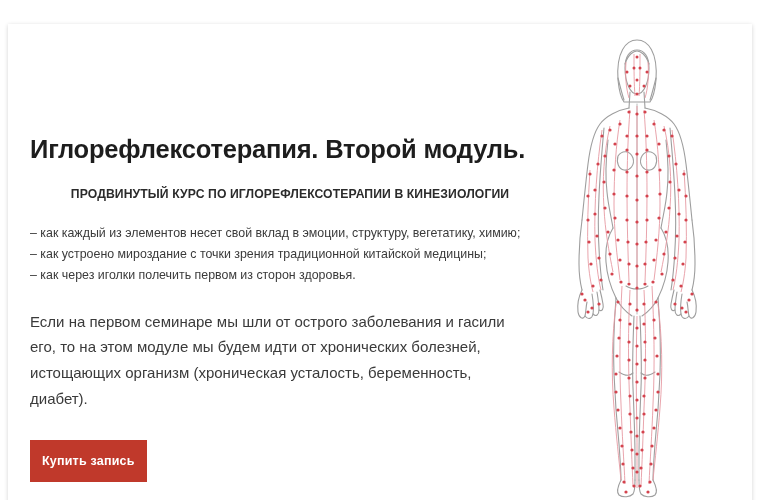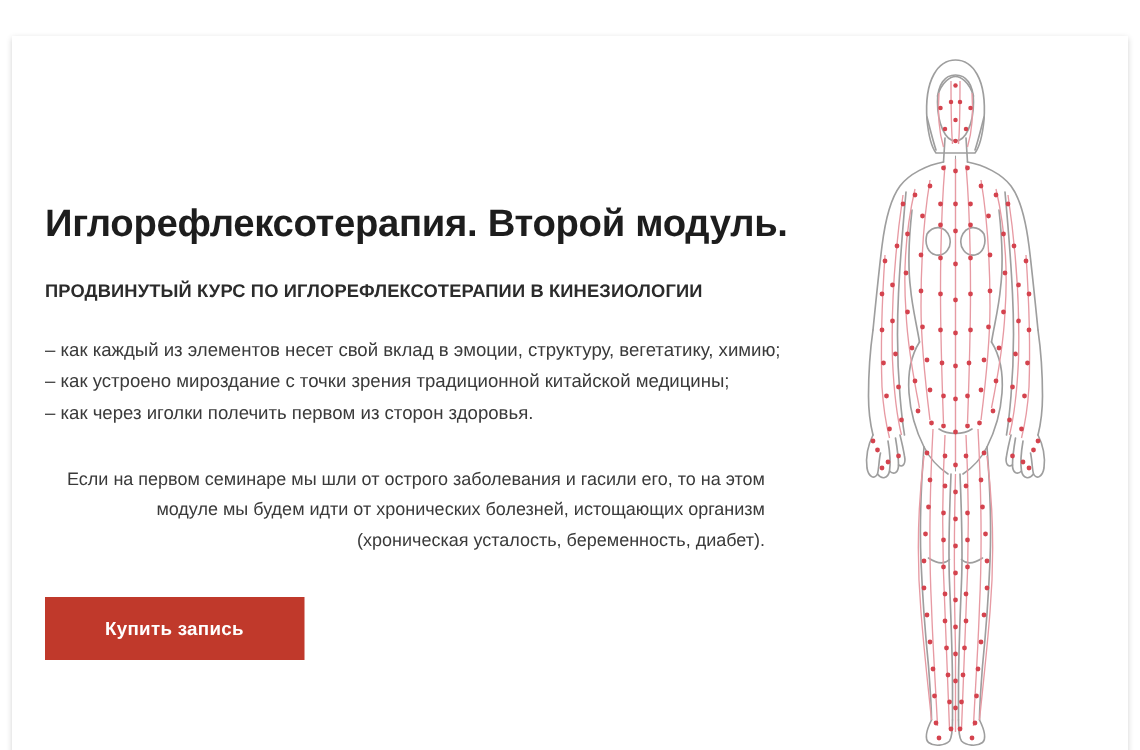--- a/index.html
+++ b/index.html
@@ -45,46 +45,46 @@
     color: #1d1d1d;
     letter-spacing: -0.2px;
   }
   .subtitle {
     font-size: 12.2px;
     font-weight: 700;
     letter-spacing: 0.1px;
     color: #2b2b2b;
     margin: 0 0 22px 0;
     text-transform: uppercase;
+    text-align: center;
   }
   .bullets {
     font-size: 12.4px;
     line-height: 1.72;
     color: #3a3a3a;
     margin: 0 0 22px 0;
   }
   .bullets div {
     white-space: normal;
   }
   .para {
-    font-size: 12px;
+    font-size: 15px;
     line-height: 1.72;
     color: #3a3a3a;
     margin: 0 0 28px 0;
     max-width: 480px;
-    text-align: right;
   }
   .cta {
     display: inline-block;
     background: #c0392b;
     color: #ffffff;
     font-size: 12.5px;
     font-weight: 700;
     border: none;
-    padding: 14px 40px;
+    padding: 14px 12px;
     cursor: pointer;
     letter-spacing: 0.2px;
   }
   .figure {
     position: absolute;
     right: 0px;
     top: 0px;
     width: 230px;
     height: 484px;
   }

